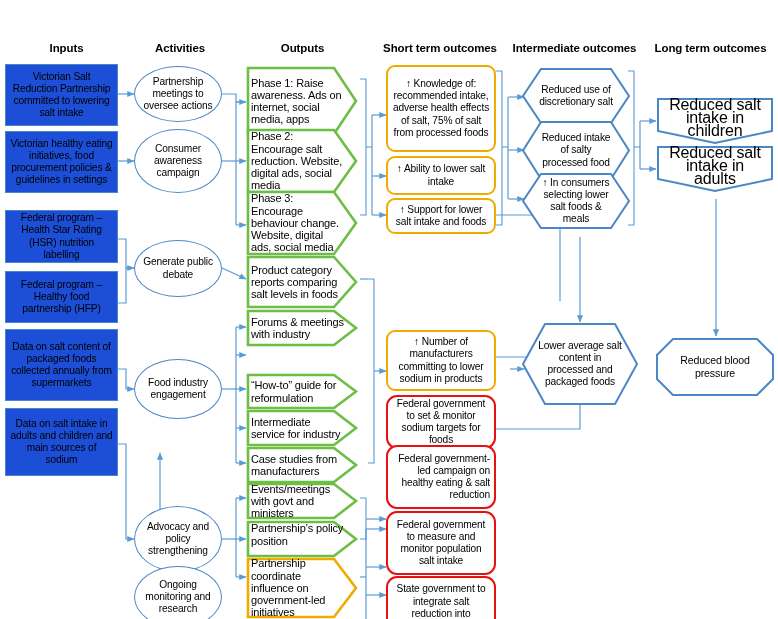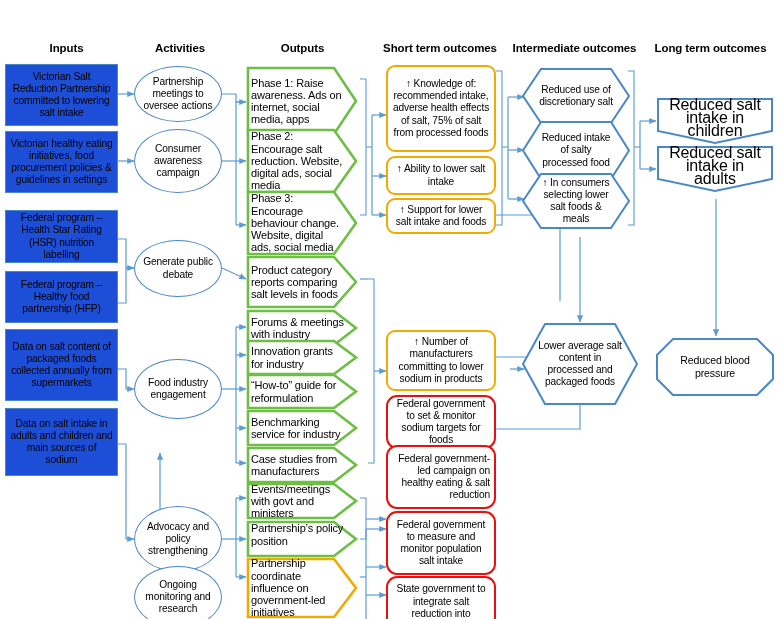--- a/index.html
+++ b/index.html
@@ -250,42 +250,34 @@
       </div>
   </div>
   <div class="out" style="left:246px;top:270px;width:112px;height:38px;">
     <svg class="shape" width="112" height="38" viewBox="0 0 112 38">
         <polygon points="2,2 88,2 110,19 88,36 2,36" fill="#ffffff" stroke="#6cbe45" stroke-width="2.6"></polygon>
       </svg>
     <div class="inner">
         <span class="lbl">Forums &amp; meetings with industry</span>
       </div>
   </div>
-  <div class="out" style="left:246px;top:300px;width:112px;height:37px;">
-    <svg class="shape" width="112" height="37" viewBox="0 0 112 37">
-        <polygon points="2,2 88,2 110,18.5 88,35 2,35" fill="#ffffff" stroke="#6cbe45" stroke-width="2.6"></polygon>
-      </svg>
-    <div class="inner">
-        <span class="lbl">Innovation grants for industry</span>
-      </div>
-  </div>
   <div class="out" style="left:246px;top:334px;width:112px;height:37px;">
     <svg class="shape" width="112" height="37" viewBox="0 0 112 37">
         <polygon points="2,2 88,2 110,18.5 88,35 2,35" fill="#ffffff" stroke="#6cbe45" stroke-width="2.6"></polygon>
       </svg>
     <div class="inner">
         <span class="lbl">“How-to” guide for reformulation</span>
       </div>
   </div>
   <div class="out" style="left:246px;top:370px;width:112px;height:38px;">
     <svg class="shape" width="112" height="38" viewBox="0 0 112 38">
         <polygon points="2,2 88,2 110,19 88,36 2,36" fill="#ffffff" stroke="#6cbe45" stroke-width="2.6"></polygon>
       </svg>
     <div class="inner">
-        <span class="lbl">Benchmarking service for industry</span>
+        <span class="lbl">Intermediate service for industry</span>
       </div>
   </div>
   <div class="out" style="left:246px;top:407px;width:112px;height:38px;">
     <svg class="shape" width="112" height="38" viewBox="0 0 112 38">
         <polygon points="2,2 88,2 110,19 88,36 2,36" fill="#ffffff" stroke="#6cbe45" stroke-width="2.6"></polygon>
       </svg>
     <div class="inner">
         <span class="lbl">Case studies from manufacturers</span>
       </div>
   </div>

